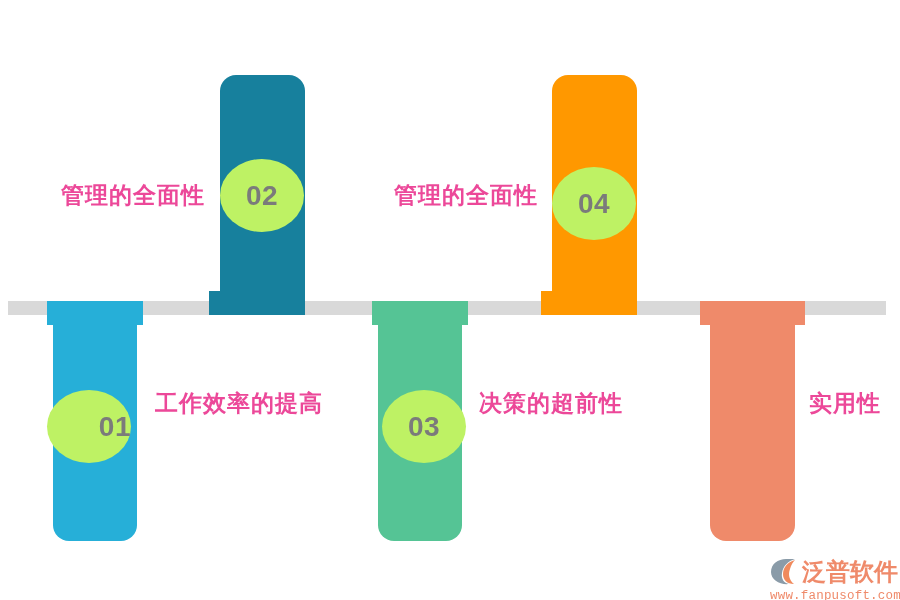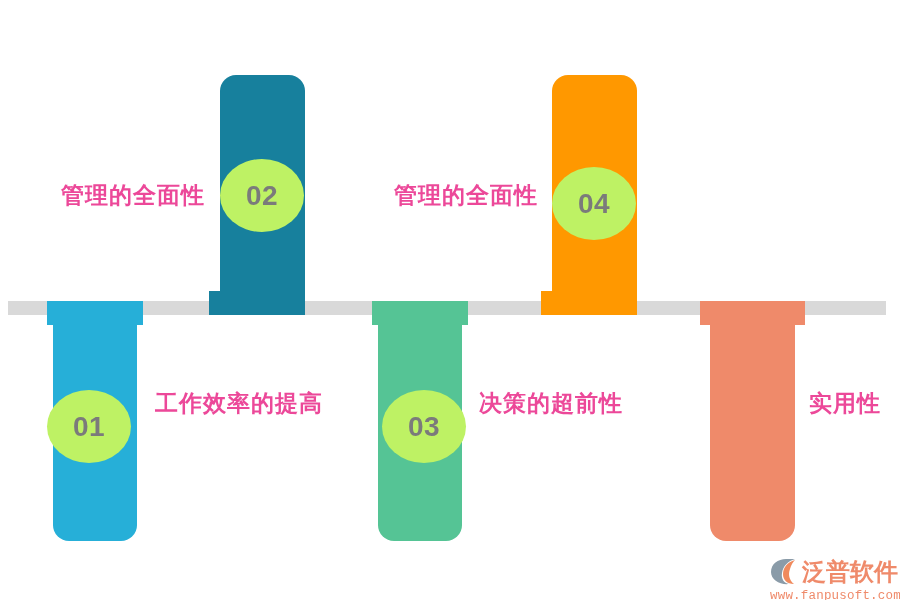--- a/index.html
+++ b/index.html
@@ -114,21 +114,21 @@
 
 <div class="canvas">
 
   <div class="axis-bar"></div>
 
   <div class="bar-group" style="left:47px; top:301px; width:96px; height:240px;">
     <div class="bar-collar" style="top:0; width:96px; height:24px; background:#26afd8;"></div>
     <div class="bar-stem" style="left:6px; top:12px; width:84px; height:228px; background:#26afd8;
                 border-radius:0 0 16px 16px;"></div>
   </div>
-  <div class="badge" style="left:47px; top:390px;">
+  <div class="badge" style="left:47px; top:390px;justify-content:flex-end;">
     <span>01</span>
   </div>
   <div class="bar-label label-right" style="left:155px; top:392px;">
     <span>工作效率的提高</span>
   </div>
 
   <div class="bar-group" style="left:209px; top:75px; width:96px; height:240px;">
     <div class="bar-stem" style="left:11px; top:0; width:85px; height:228px; background:#17809d;
                 border-radius:16px 16px 0 0;"></div>
     <div class="bar-collar" style="top:216px; width:96px; height:24px; background:#17809d;"></div>

